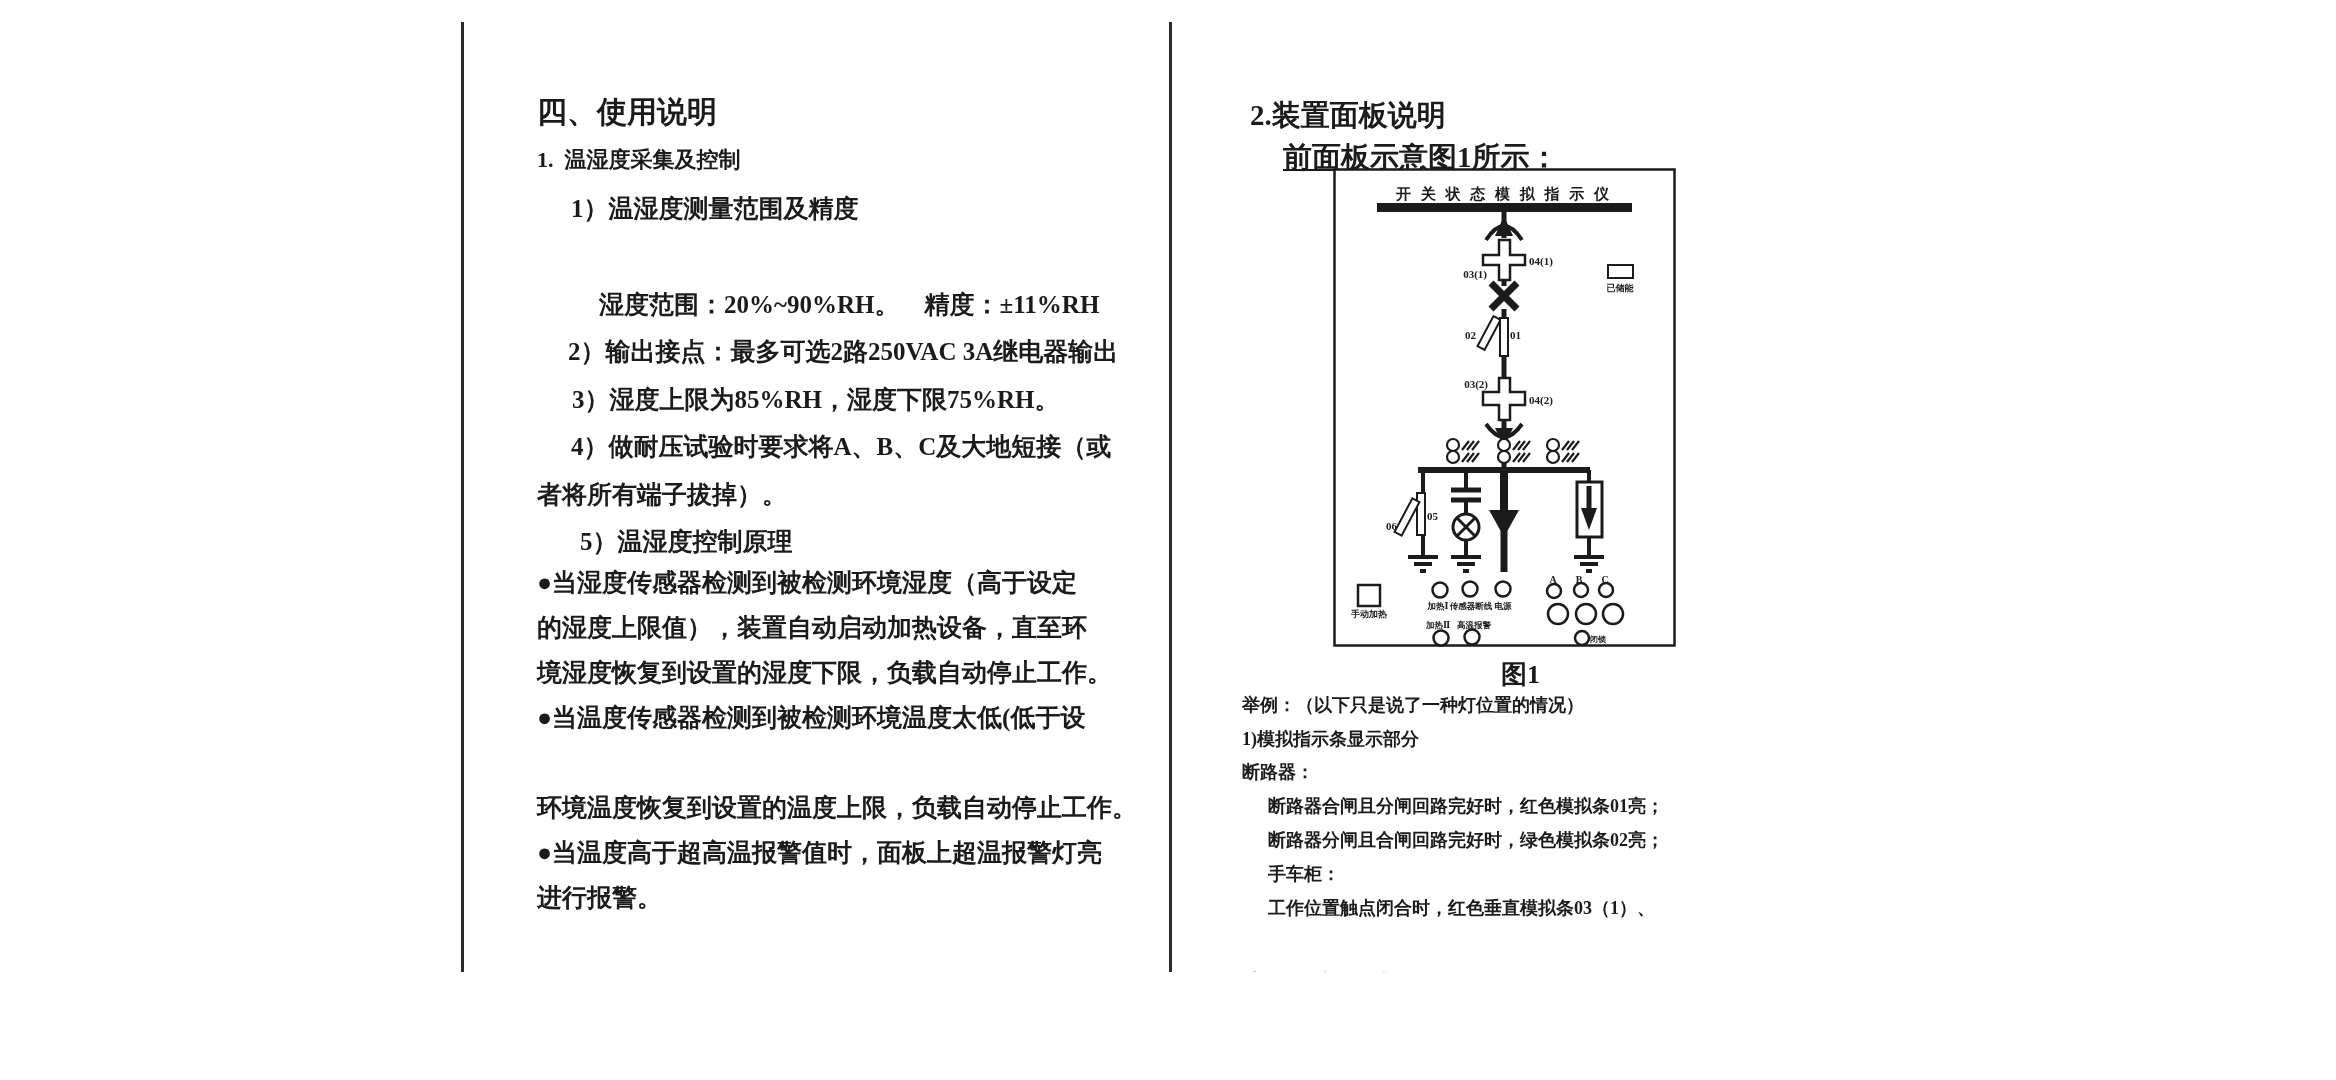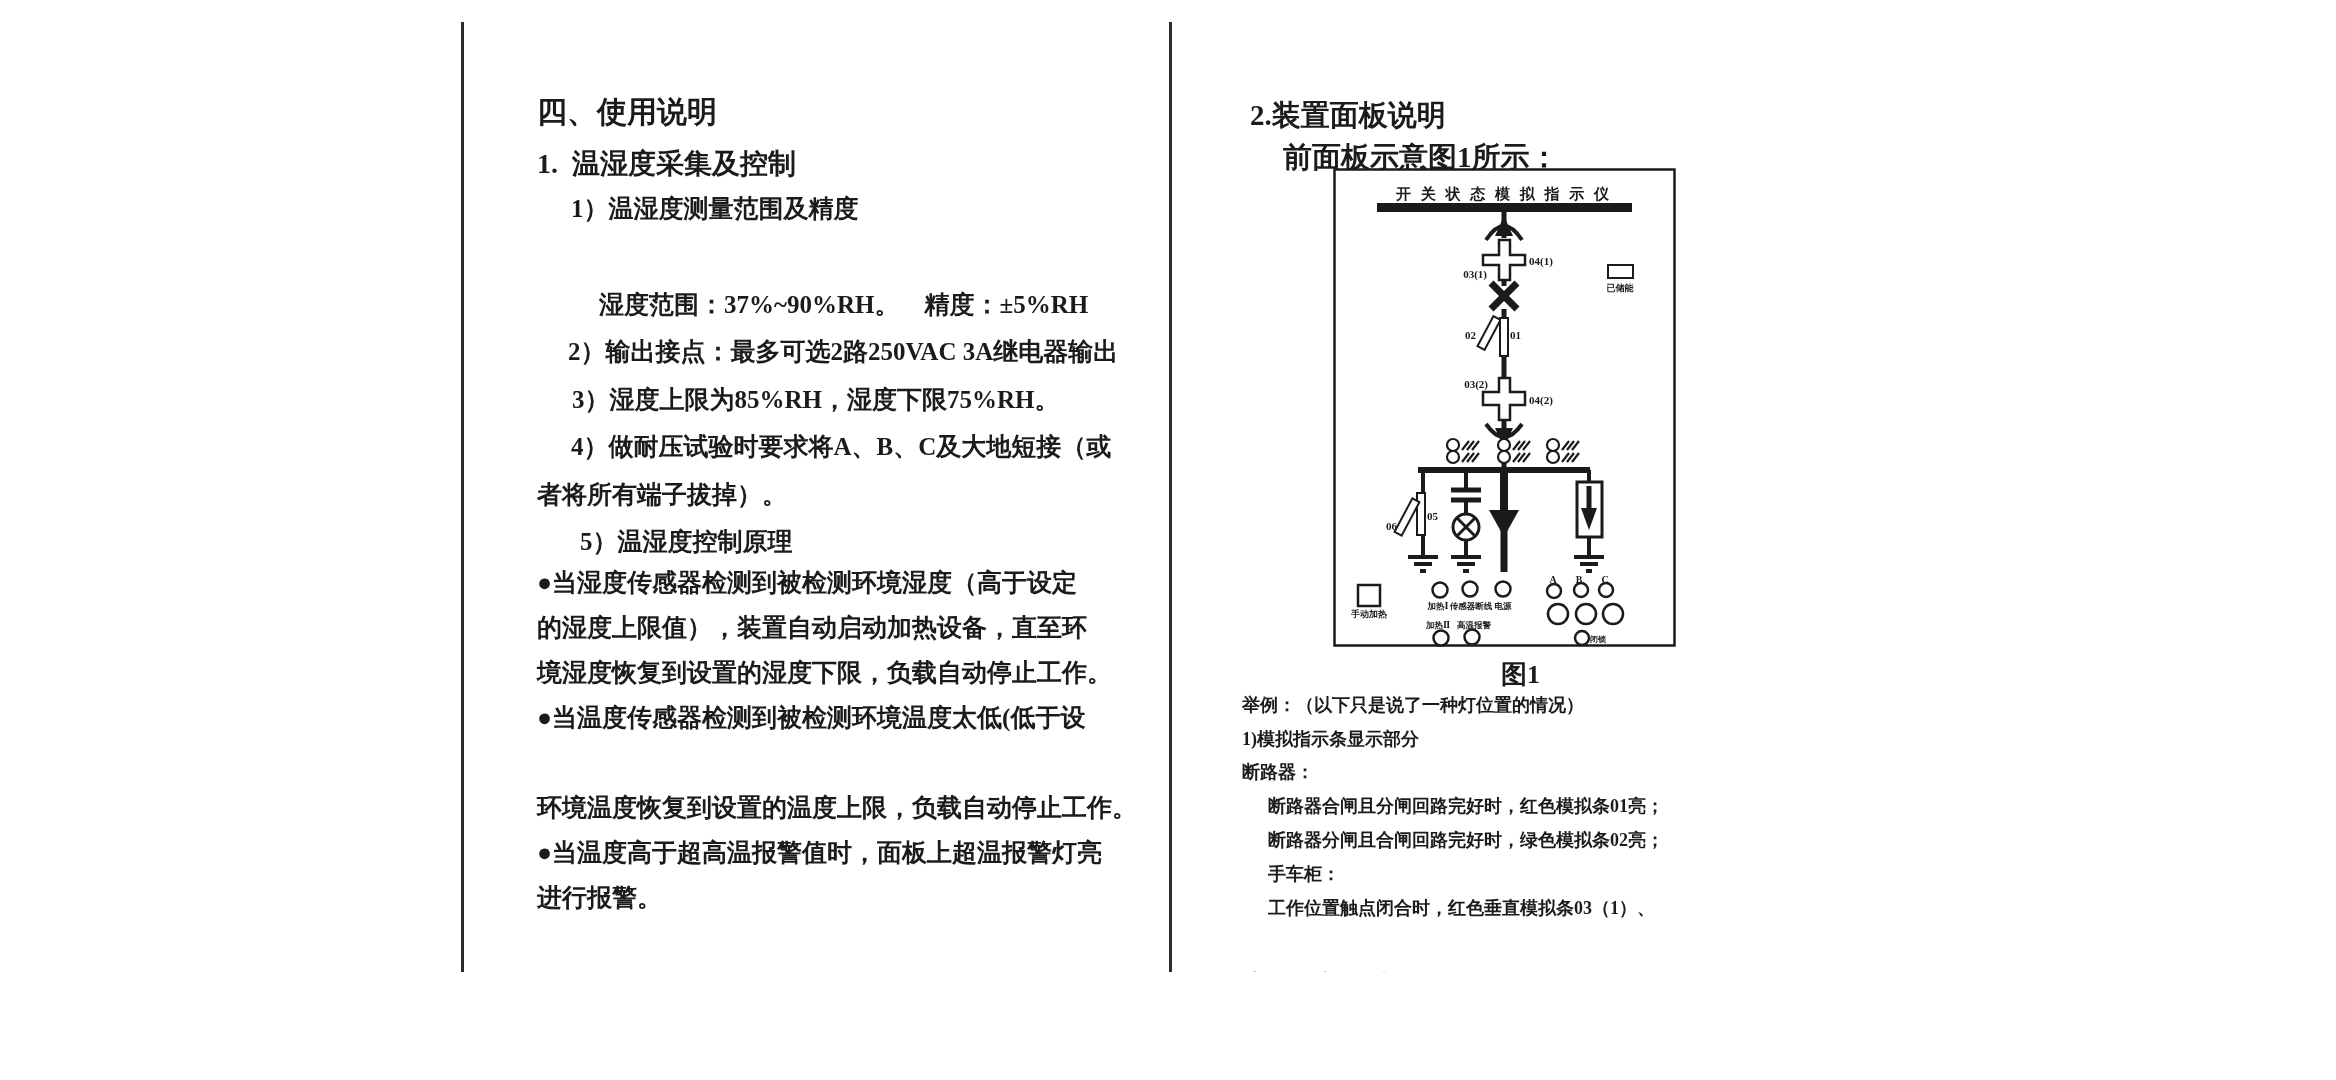--- a/index.html
+++ b/index.html
@@ -18,38 +18,38 @@
 </head>
 <body>
 
 <div id="canvas">
 
   <div class="rule" style="left:461px;top:22px;width:3px;height:1016px;"></div>
   <div class="rule" style="left:1169px;top:22px;width:3px;height:1016px;"></div>
   <div class="rule" style="left:461px;top:1036px;width:1428px;height:3px;"></div>
 
   <div class="line lheading" style="left:537px;top:93px;">四、使用说明</div>
-  <div class="line lbody" style="left:537px;top:146px;font-size:28px;">1.  温湿度采集及控制</div>
+  <div class="line lbody" style="left:537px;top:146px;font-size:22px;">1.  温湿度采集及控制</div>
   <div class="line lbody" style="left:571px;top:193px;">1）温湿度测量范围及精度</div>
-  <div class="line lbody" style="left:599px;top:289px;">湿度范围：37%~90%RH。    精度：±5%RH</div>
+  <div class="line lbody" style="left:599px;top:289px;">湿度范围：20%~90%RH。    精度：±11%RH</div>
   <div class="line lbody" style="left:568px;top:336px;">2）输出接点：最多可选2路250VAC 3A继电器输出</div>
   <div class="line lbody" style="left:572px;top:384px;">3）湿度上限为85%RH，湿度下限75%RH。</div>
   <div class="line lbody" style="left:571px;top:431px;">4）做耐压试验时要求将A、B、C及大地短接（或</div>
   <div class="line lbody" style="left:537px;top:479px;">者将所有端子拔掉）。</div>
   <div class="line lbody" style="left:580px;top:526px;">5）温湿度控制原理</div>
   <div class="line lbody" style="left:537px;top:612px;">的湿度上限值），装置自动启动加热设备，直至环</div>
   <div class="line lbody" style="left:537px;top:567px;">●当湿度传感器检测到被检测环境湿度（高于设定</div>
   <div class="line lbody" style="left:537px;top:657px;">境湿度恢复到设置的湿度下限，负载自动停止工作。</div>
   <div class="line lbody" style="left:537px;top:702px;">●当温度传感器检测到被检测环境温度太低(低于设</div>
   <div class="line lbody" style="left:537px;top:792px;">环境温度恢复到设置的温度上限，负载自动停止工作。</div>
   <div class="line lbody" style="left:537px;top:837px;">●当温度高于超高温报警值时，面板上超温报警灯亮</div>
   <div class="line lbody" style="left:537px;top:882px;">进行报警。</div>
 
   <div class="line rheading" style="left:1250px;top:97px;">2.装置面板说明</div>
-  <div class="line rheading" style="left:1283px;top:139px;">前面板示意图1所示：</div>
+  <div class="line rheading" style="left:1283px;top:139px;text-decoration:underline;">前面板示意图1所示：</div>
 
   <svg style="position:absolute;left:1333px;top:168px;" width="343" height="480" viewBox="0 0 343 480">
     <rect x="1.5" y="1.5" width="340" height="476" fill="#ffffff" stroke="#1b1b1b" stroke-width="2.5"></rect>
     <text x="171" y="31" font-size="15" text-anchor="middle" letter-spacing="3">开 关 状 态 模 拟 指 示 仪</text>
     <rect x="44" y="35" width="255" height="9" fill="#1b1b1b"></rect>
 
     <g class="sym" stroke-width="5">
       <line x1="171" y1="44" x2="171" y2="70"></line>
       <path d="M153,72 Q171,44 189,72" stroke-width="4"></path>
       <polygon points="171,48 162,68 180,68" fill="#1b1b1b" stroke="none"></polygon>

